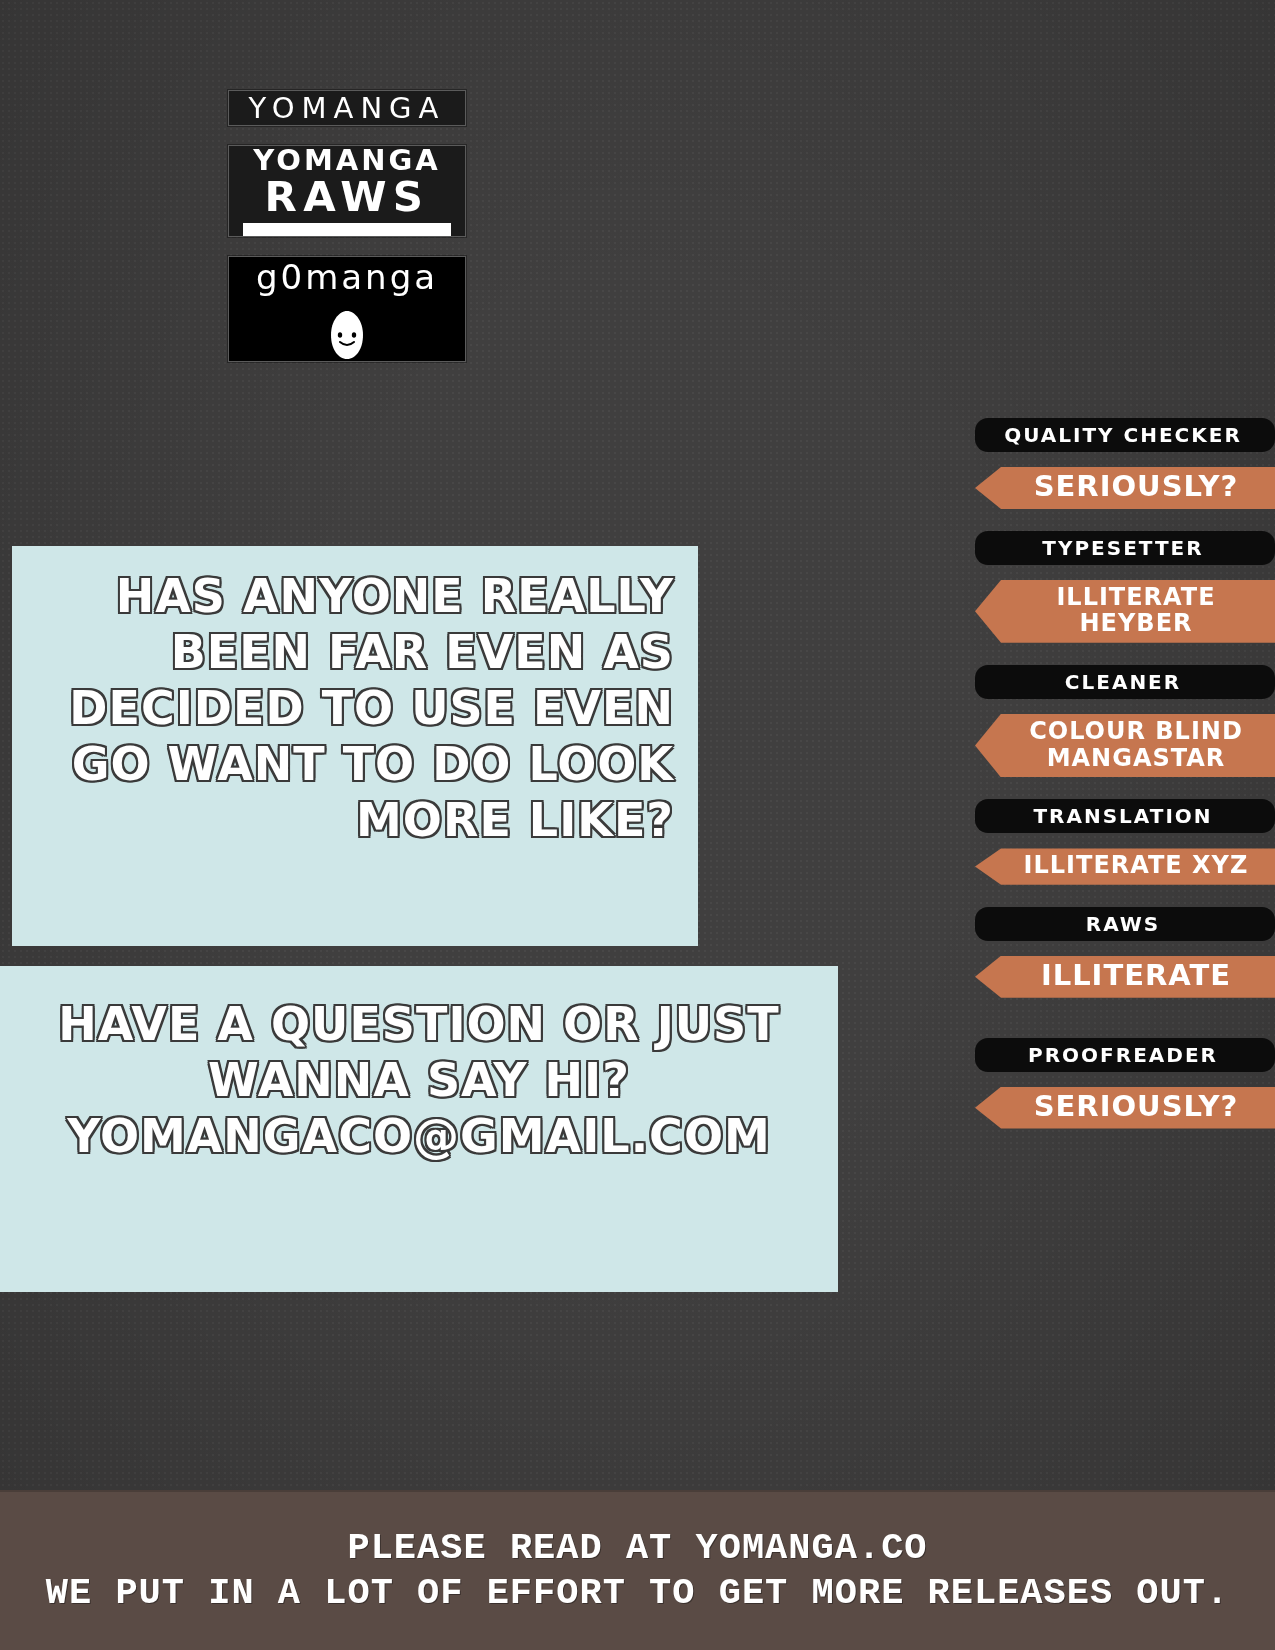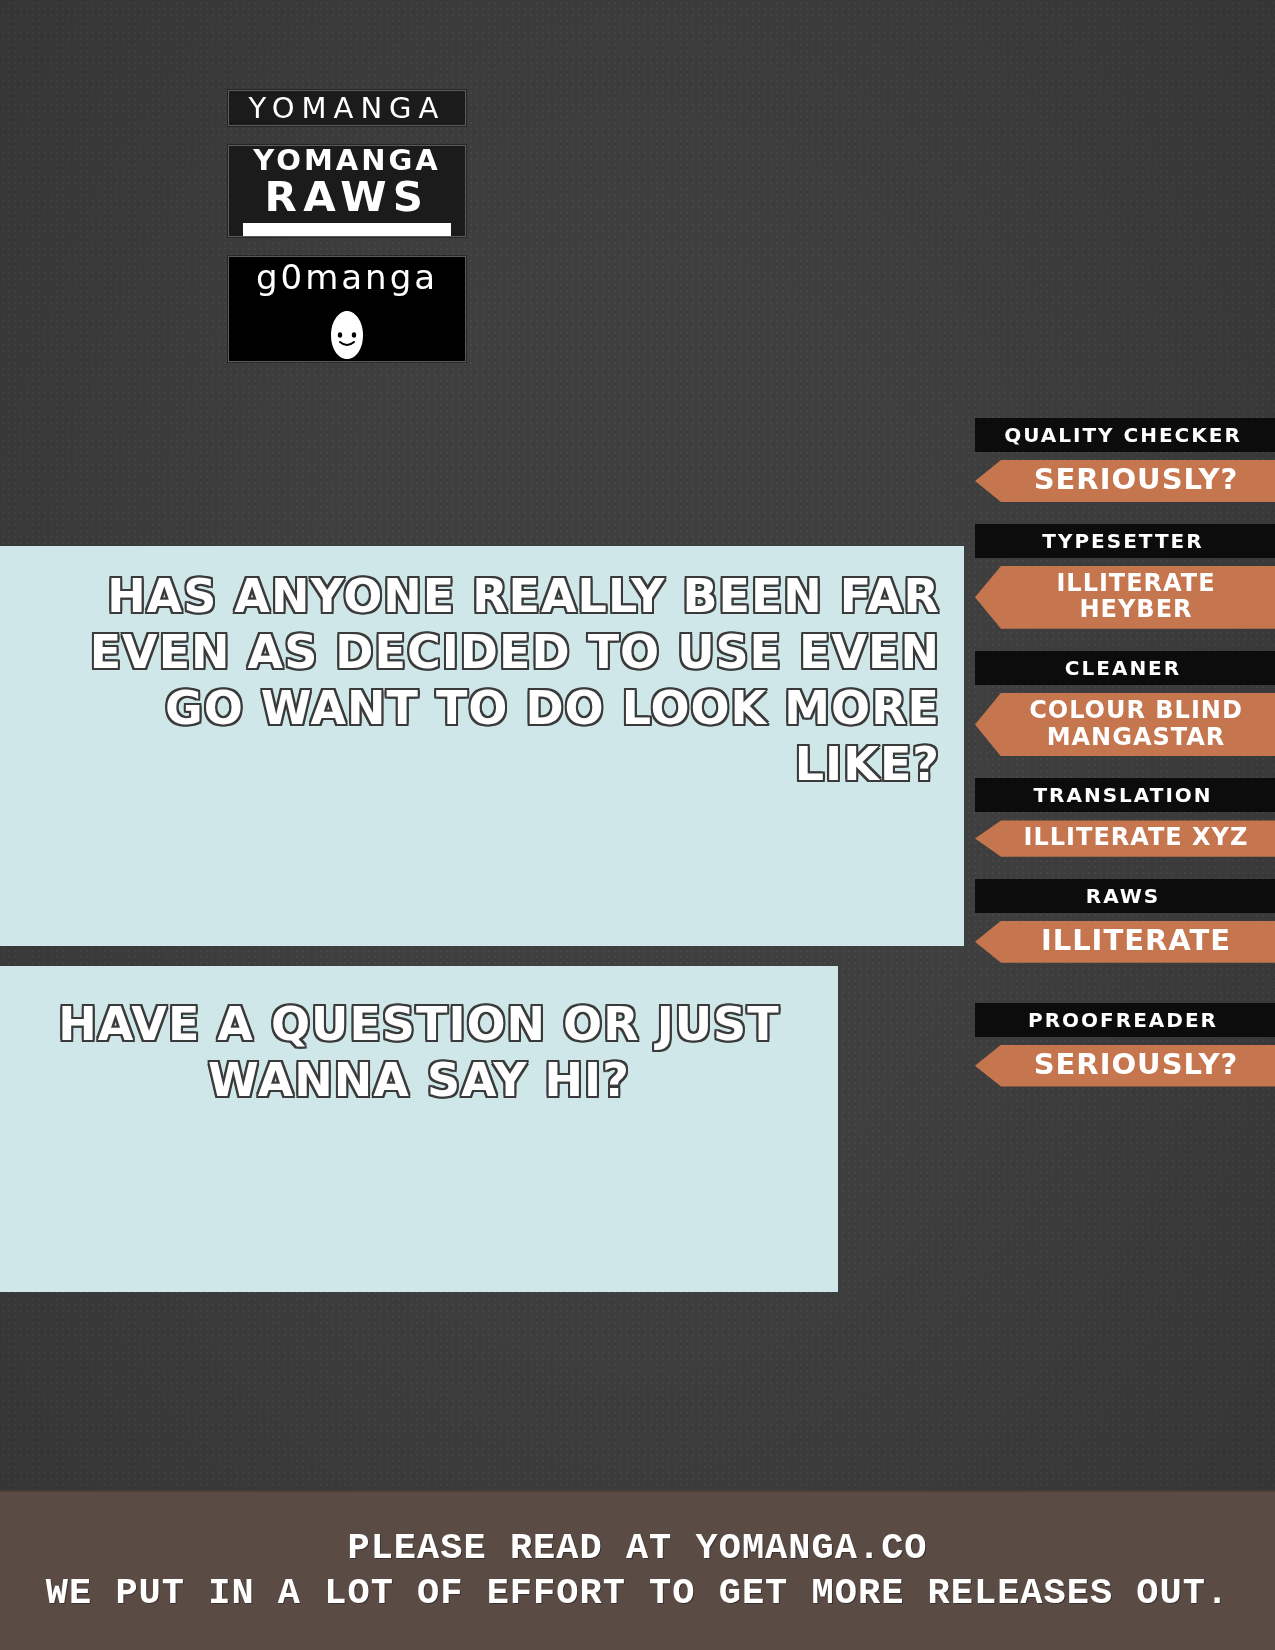--- a/index.html
+++ b/index.html
@@ -119,23 +119,23 @@
     text-shadow:
       -2px -2px 0 #3a3a3a, 2px -2px 0 #3a3a3a,
       -2px  2px 0 #3a3a3a, 2px  2px 0 #3a3a3a,
        0px  2px 0 #3a3a3a, 0px -2px 0 #3a3a3a,
        2px  0px 0 #3a3a3a, -2px 0px 0 #3a3a3a;
     letter-spacing: 1px;
     line-height: 1.22;
   }
 
   #bubble-top {
-    left: 0px;
+    left: 12px;
     top: 546px;
-    width: 964px;
+    width: 686px;
     height: 400px;
   }
   #bubble-top .bubble-text {
     font-size: 46px;
     text-align: right;
     padding: 22px 24px 0 24px;
   }
   #bubble-bottom {
     left: 0px;
     top: 966px;
@@ -161,32 +161,33 @@
   }
   .role-bar {
     background: #0c0c0c;
     color: #ffffff;
     font-family: "DejaVu Sans", sans-serif;
     font-weight: 700;
     font-size: 20px;
     letter-spacing: 2px;
     text-align: center;
     padding: 5px 14px 5px 10px;
+    border-radius: 13px;
   }
   .name-tag {
     position: relative;
     background: #c6764f;
     color: #ffffff;
     font-family: "DejaVu Sans", sans-serif;
     font-weight: 700;
     font-size: 29px;
     letter-spacing: 1px;
     text-align: center;
     padding: 4px 12px 6px 12px;
-    margin-top: 8px;
+    margin-top: 15px;
     margin-left: 0;
     clip-path: polygon(26px 0, 100% 0, 100% 100%, 26px 100%, 0 50%);
     padding-left: 34px;
     line-height: 1.1;
   }
   .name-tag.small {
     font-size: 24px;
   }
   .name-tag.two-line {
     font-size: 24px;
@@ -254,20 +255,21 @@
   </div>
 </div>
 
 <div class="bubble" id="bubble-top">
   <div class="bubble-text">HAS ANYONE REALLY BEEN FAR EVEN AS DECIDED TO USE EVEN GO WANT TO DO LOOK MORE LIKE?</div>
 </div>
 
 <div class="bubble" id="bubble-bottom">
   <div class="bubble-text">HAVE A QUESTION OR JUST</div>
   <div class="bubble-text" style="padding-top:0">WANNA SAY HI?</div>
+  <div class="bubble-text" style="padding-top:0">YOMANGACO@GMAIL.COM</div>
 </div>
 
 <div class="credits">
 
   <div class="credit-group">
     <div class="role-bar">QUALITY CHECKER</div>
     <div class="name-tag">SERIOUSLY?</div>
   </div>
 
   <div class="credit-group">

